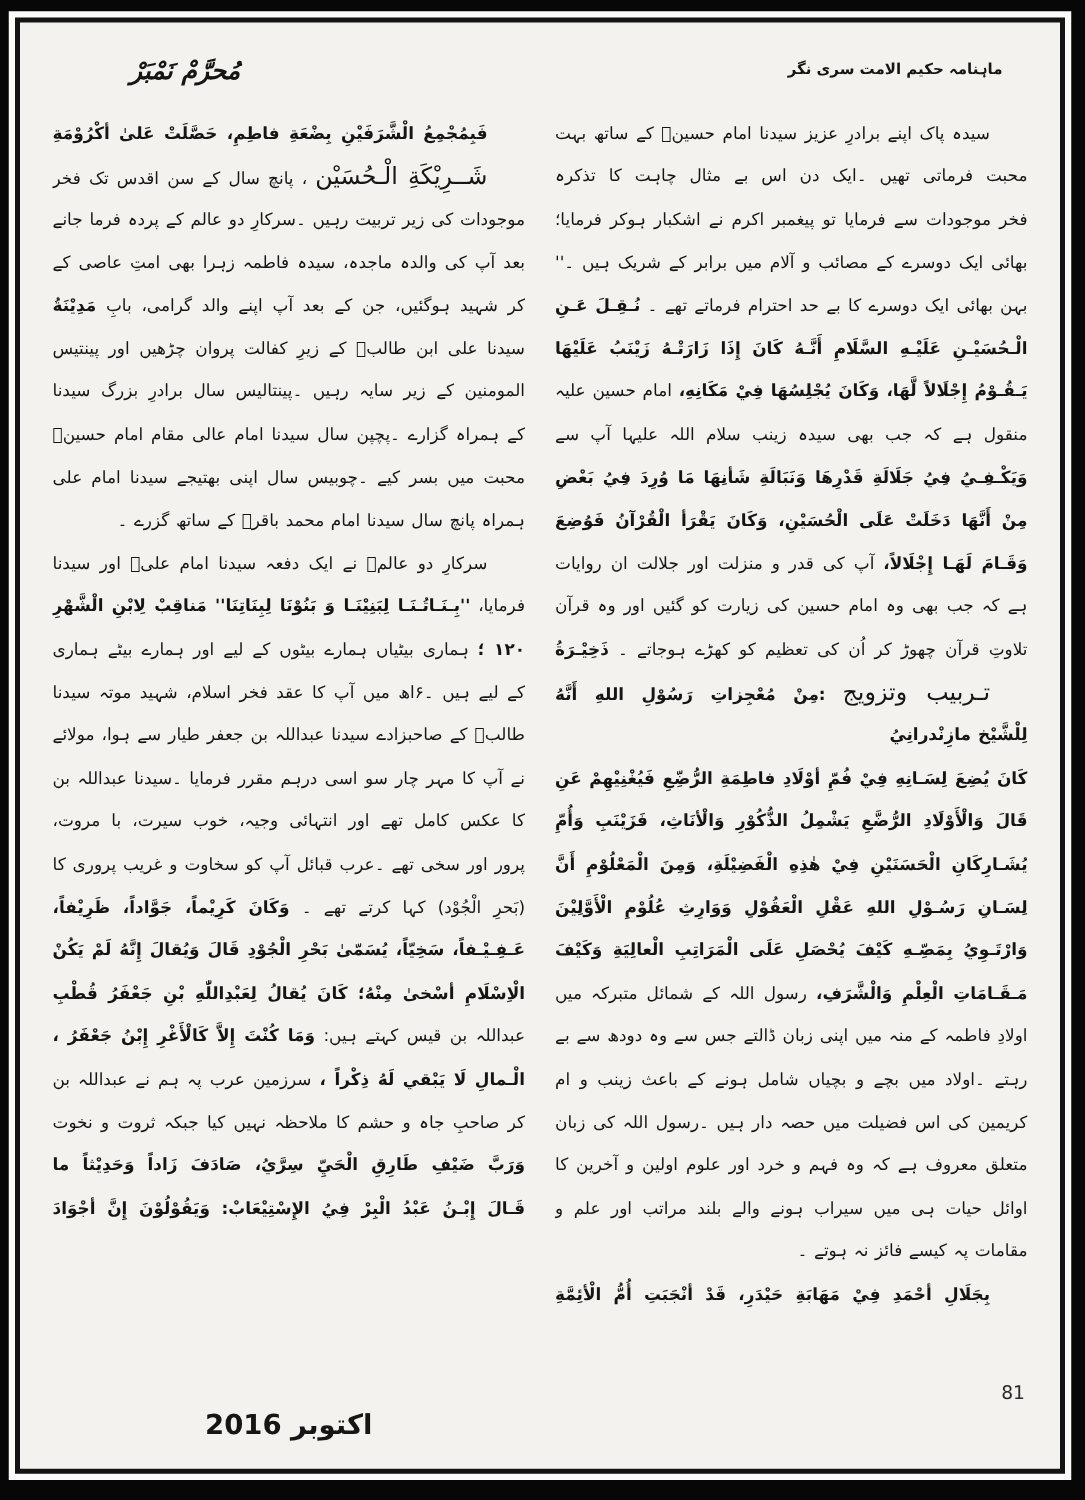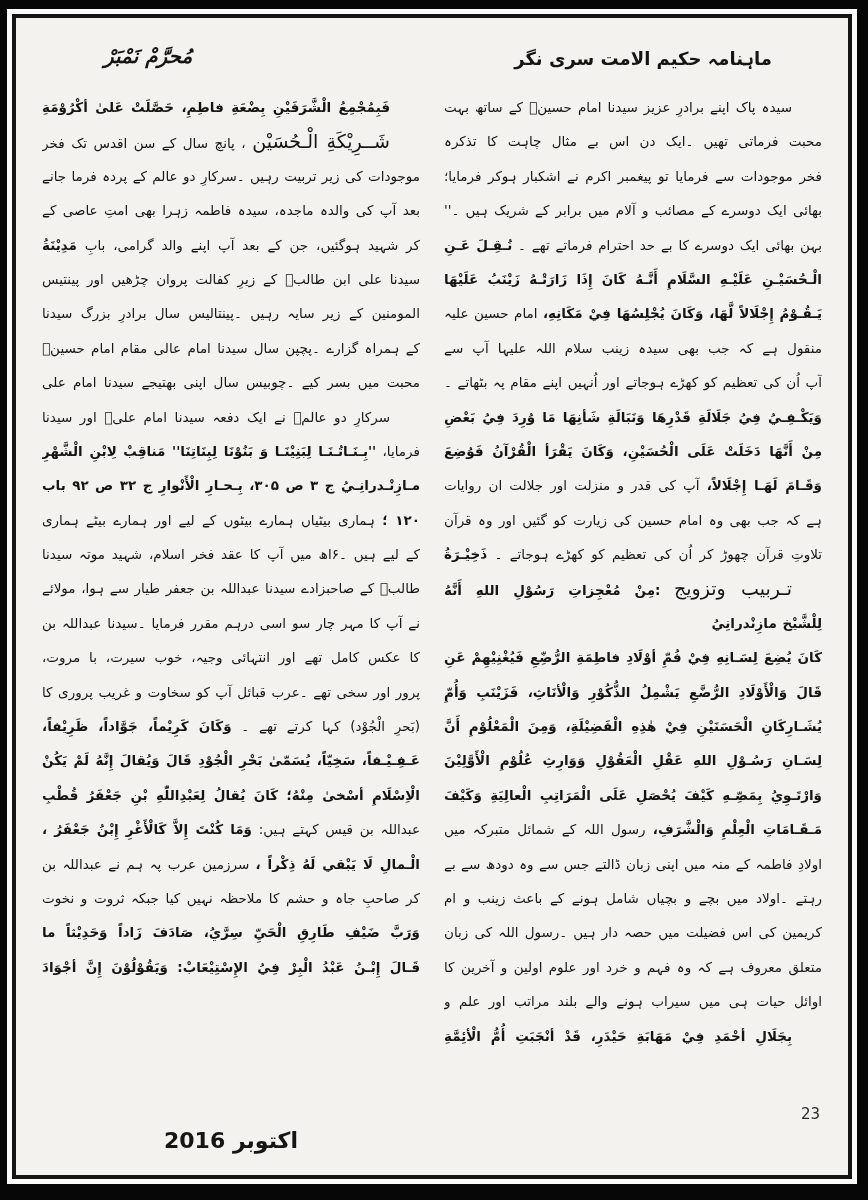--- a/index.html
+++ b/index.html
@@ -7,21 +7,21 @@
     width:868px;height:1200px;box-sizing:border-box;
     background:#070707;padding:14px 16px 21px 12px;
     font-family:"DejaVu Sans",sans-serif;position:relative;overflow:hidden;
   }
   .page{
     width:100%;height:100%;box-sizing:border-box;position:relative;
     background:#f3f2ee;border:4px solid #141414;box-shadow:0 0 0 5px #fbfbfa;
     padding:16px 26px 10px 26px;color:#151515;
   }
   .header{display:flex;justify-content:space-between;align-items:flex-start;height:56px;}
-  .h-right{font-size:18px;margin-right:50px;margin-top:14px;font-weight:600;letter-spacing:.5px;}
+  .h-right{font-size:12px;margin-right:20px;margin-top:14px;font-weight:600;letter-spacing:.5px;}
   .h-left{font-size:20px;font-weight:700;margin-left:62px;margin-top:10px;font-style:italic;}
   .cols{display:flex;gap:24px;height:1000px;overflow:hidden;}
   .col{flex:1;min-width:0;}
   .line{
     font-size:13.5px;line-height:34.4px;height:34.4px;overflow:hidden;
     text-align:justify;text-align-last:justify;word-spacing:1px;
   }
   .line.end{text-align-last:right;}
   .line.indent{padding-right:30px;}
   .b{font-weight:700;}
@@ -41,66 +41,66 @@
     <div class="cols">
       <div class="col" id="col-right">
           <div class="line indent"><span class="">سیدہ پاک اپنے برادرِ عزیز سیدنا امام حسینؑ کے ساتھ بہت زیادہ</span></div>
           <div class="line"><span class="">محبت فرماتی تھیں ۔ایک دن اس بے مثال چاہت کا تذکرہ مخدومہ عالمین نے</span></div>
           <div class="line"><span class="">فخر موجودات سے فرمایا تو پیغمبر اکرم نے اشکبار ہوکر فرمایا؛ ''یہ دونوں بہن</span></div>
           <div class="line"><span class="">بھائی ایک دوسرے کے مصائب و آلام میں برابر کے شریک ہیں ۔'' دونوں</span></div>
           <div class="line"><span class="">بہن بھائی ایک دوسرے کا بے حد احترام فرماتے تھے ۔</span> <span class="b">نُـقِـلَ عَـنِ لاِمَـامِ</span></div>
           <div class="line"><span class="b">الْـحُسَيْـنِ عَلَيْـهِ السَّلَامِ أَنَّـهُ كَانَ إِذَا زَارَتْـهُ زَيْنَبُ عَلَيْهَا السَّلَامِّ،</span></div>
           <div class="line"><span class="b">يَـقُـوْمُ إِجْلَالاً لَّهَا، وَكَانَ يُجْلِسُهَا فِيْ مَكَانِهِ،</span> <span class="">امام حسین علیہ السلام سے</span></div>
           <div class="line"><span class="">منقول ہے کہ جب بھی سیدہ زینب سلام اللہ علیہا آپ سے ملاقات کو آتیں تو</span></div>
-          <div class="line"><span class="">آپ اُن کی تعظیم کو کھڑے ہوجاتے اور اُنہیں اپنے مقام پہ بٹھاتے ۔</span></div>
           <div class="line"><span class="b">وَيَكْـفِـيُ فِيُ جَلَالَةِ قَدْرِهَا وَنَبَالَةِ شَأنِهَا مَا وُرِدَ فِيُ بَعْضِ الْأخْبَارِ</span></div>
           <div class="line"><span class="b">مِنْ أَنَّهَا دَخَلَتْ عَلَى الْحُسَيْنِ، وَكَانَ يَقْرَأ الْقُرْآنُ فَوُضِعَ الْقُرْآنُ</span></div>
           <div class="line"><span class="b">وَقَـامَ لَهَـا إِجْلَالاً،</span> <span class="">آپ کی قدر و منزلت اور جلالت ان روایات میں عیاں</span></div>
           <div class="line"><span class="">ہے کہ جب بھی وہ امام حسین کی زیارت کو گئیں اور وہ قرآن پڑھ رہے تھے تو</span></div>
           <div class="line"><span class="">تلاوتِ قرآن چھوڑ کر اُن کی تعظیم کو کھڑے ہوجاتے ۔</span> <span class="b">ذَخِيْـرَةُ الْـمَعادُ</span></div>
           <div class="line indent"><span class="h">تـربیب وتزویج</span> <span class="b">:مِنْ مُعْجِزاتِ رَسُوْلِ اللهِ أَنَّهُ</span></div>
           <div class="line end"><span class="b">لِلْشَّيْخ مازِنْدرانِيُ</span></div>
           <div class="line"><span class="b">كَانَ يُضِعَ لِسَـانِهِ فِيْ فُمِّ أوْلَادِ فاطِمَةِ الرُّضِّعِ فَيُغْنِيْهِمْ عَنِ اللَّبَنِ</span></div>
           <div class="line"><span class="b">قَالَ وَالْأَوْلَادِ الرُّضَّعِ يَشْمِلُ الذُّكُوْرِ وَالْأنَاثِ، فَزَيْنَبِ وَأُمِّ كَلْثُوْمِ</span></div>
           <div class="line"><span class="b">يُشَـارِكَانِ الْحَسَنَيْنِ فِيْ هٰذِهِ الْفَضِيْلَةِ، وَمِنَ الْمَعْلُوْمِ أَنَّ مِنَ الْتَقَمِ</span></div>
           <div class="line"><span class="b">لِسَـانِ رَسُـوْلِ اللهِ عَقْلِ الْعَقُوْلِ وَوَارِثِ عُلُوْمِ الْأَوَّلِيْنَ وَالْآخِرِيْنَ</span></div>
           <div class="line"><span class="b">وَارْتَـوِيُ بِمَصِّـهِ كَيْفَ يُحْصَلِ عَلَى الْمَرَاتِبِ الْعالِيَةِ وَكَيْفَ يَأخُذِ</span></div>
           <div class="line"><span class="b">مَـقَـامَاتِ الْعِلْمِ وَالْشَّرَفِ،</span> <span class="">رسول اللہ کے شمائل متبرکہ میں سے تھا کہ آپ</span></div>
           <div class="line"><span class="">اولادِ فاطمہ کے منہ میں اپنی زبان ڈالتے جس سے وہ دودھ سے بے نیاز</span></div>
           <div class="line"><span class="">رہتے ۔اولاد میں بچے و بچیاں شامل ہونے کے باعث زینب و ام کلثوم حسنین</span></div>
           <div class="line"><span class="">کریمین کی اس فضیلت میں حصہ دار ہیں ۔رسول اللہ کی زبان مبارکہ کے</span></div>
           <div class="line"><span class="">متعلق معروف ہے کہ وہ فہم و خرد اور علوم اولین و آخرین کا سر چشمہ تھی جس سے</span></div>
           <div class="line"><span class="">اوائل حیات ہی میں سیراب ہونے والے بلند مراتب اور علم و شرف کے</span></div>
+          <div class="line end"><span class="">مقامات پہ کیسے فائز نہ ہوتے ۔</span></div>
           <div class="line indent"><span class="b">بِجَلَالِ أحْمَدِ فِيْ مَهَابَةِ حَيْدَرِ، قَدْ أنْجَبَتِ أُمُّ الْأئِمَّةِ زَيْنَباً</span></div>
         </div>
       <div class="col" id="col-left">
           <div class="line indent"><span class="b">فَبِمُجْمِعُ الْشَّرَفَيْنِ بِضْعَةِ فاطِمِ، حَصَّلَتْ عَلىٰ أكْرُوْمَةِ عَظَمَتْ نَبَا</span></div>
           <div class="line indent"><span class="h">شَــرِيْكَةِ الْـحُسَيْن</span> <span class="">، پانچ سال کے سن اقدس تک فخر</span></div>
           <div class="line"><span class="">موجودات کی زیر تربیت رہیں ۔سرکارِ دو عالم کے پردہ فرما جانے کے تین ماہ</span></div>
           <div class="line"><span class="">بعد آپ کی والدہ ماجدہ، سیدہ فاطمہ زہرا بھی امتِ عاصی کے مظالم کا نشانہ بن</span></div>
           <div class="line"><span class="">کر شہید ہوگئیں، جن کے بعد آپ اپنے والد گرامی، بابِ</span> <span class="b">مَدِيْنَةُ الْعُلُوْمِ ،</span></div>
           <div class="line"><span class="">سیدنا علی ابن طالبؑ کے زیرِ کفالت پروان چڑھیں اور پینتیس سال امیر</span></div>
           <div class="line"><span class="">المومنین کے زیر سایہ رہیں ۔پینتالیس سال برادرِ بزرگ سیدنا امام حسن مجتبیٰؑ</span></div>
           <div class="line"><span class="">کے ہمراہ گزارے ۔پچپن سال سیدنا امام عالی مقام امام حسینؑ کی شفقت و</span></div>
           <div class="line"><span class="">محبت میں بسر کیے ۔چوبیس سال اپنی بھتیجے سیدنا امام علی زین العابدینؑ کے</span></div>
+          <div class="line end"><span class="">ہمراہ پانچ سال سیدنا امام محمد باقرؑ کے ساتھ گزرے ۔</span></div>
           <div class="line indent"><span class="">سرکارِ دو عالمؐ نے ایک دفعہ سیدنا امام علیؑ اور سیدنا جعفرؑ کو دیکھ کر</span></div>
           <div class="line"><span class="">فرمایا،</span> <span class="b">''بِـنَـاتُـنَـا لِبَنِيْنَـا وَ بَنُوْنَا لِبِنَاتِنَا'' مَناقِبْ لِابْنِ الْشَّهْرِ لآشُوْب</span></div>
-          <div class="line"><span class="b">مـازِنْـدرانِـيُ ج ۳ ص ۳۰۵، بِـحـارِ الْأَنْوارِ ج ۳۲ ص ۹۲ باب</span></div>
           <div class="line"><span class="b">۱۲۰ ؛</span> <span class="">ہماری بیٹیاں ہمارے بیٹوں کے لیے اور ہمارے بیٹے ہماری بیٹیوں</span></div>
           <div class="line"><span class="">کے لیے ہیں ۔۶اھ میں آپ کا عقد فخر اسلام، شہید موتہ سیدنا جعفر بن ابی</span></div>
           <div class="line"><span class="">طالبؑ کے صاحبزادے سیدنا عبداللہ بن جعفر طیار سے ہوا، مولائے کائنات</span></div>
           <div class="line"><span class="">نے آپ کا مہر چار سو اسی درہم مقرر فرمایا ۔سیدنا عبداللہ بن جعفر طیار، شہید موتہ</span></div>
           <div class="line"><span class="">کا عکس کامل تھے اور انتہائی وجیہ، خوب سیرت، با مروت، مہمان نواز، غریب</span></div>
           <div class="line"><span class="">پرور اور سخی تھے ۔عرب قبائل آپ کو سخاوت و غریب پروری کا سمندر</span></div>
           <div class="line"><span class="">(بَحرِ الْجُوْد) کہا کرتے تھے ۔</span> <span class="b">وَكَانَ كَرِيْماً، جَوَّاداً، ظَرِيْفاً، خَلِيْقاً،</span></div>
           <div class="line"><span class="b">عَـفِـيْـفاً، سَخِيّاً، يُسَمّىٰ بَحْرِ الْجُوْدِ قَالَ وَيُقالَ إِنَّهُ لَمْ يَكُنْ فِيْ</span></div>
           <div class="line"><span class="b">الْاِسْلَامِ أسْخىٰ مِنْهُ؛ كَانَ يُقالُ لِعَبْدِاللّٰهِ بْنِ جَعْفَرُ قُطْبِ الْسَّخَاءِ ۔</span></div>
           <div class="line"><span class="">عبداللہ بن قیس کہتے ہیں:</span> <span class="b">وَمَا كُنْتَ إِلاَّ كَالْأَغْرِ إِبْنُ جَعْفَرُ ، رَأَى</span></div>
           <div class="line"><span class="b">الْـمالِ لَا يَبْقي لَهُ ذِكْراً ،</span> <span class="">سرزمین عرب پہ ہم نے عبداللہ بن جعفر سے بڑھ</span></div>
           <div class="line"><span class="">کر صاحبِ جاہ و حشم کا ملاحظہ نہیں کیا جبکہ ثروت و نخوت کے کوہ گراں مایہ نابود</span></div>
           <div class="line"><span class="b">وَرَبَّ ضَيْفِ طَارِقِ الْحَيِّ سِرَّيُ، صَادَفَ زَاداً وَحَدِيْثاً ما إِشْتَهِي</span></div>
           <div class="line"><span class="b">قَـالَ إِبْـنُ عَبْدُ الْبِرْ فِيُ الإِسْتِيْعَابْ: وَيَقُوْلُوْنَ إِنَّ أجْوَادَ الْعَرَبِ فِيْ</span></div>
         </div>
     </div>
-    <div class="pagenum">23</div>
+    <div class="pagenum">81</div>
     <div class="date">اکتوبر 2016</div>
   </div>
 </div>
 
 </body></html>

